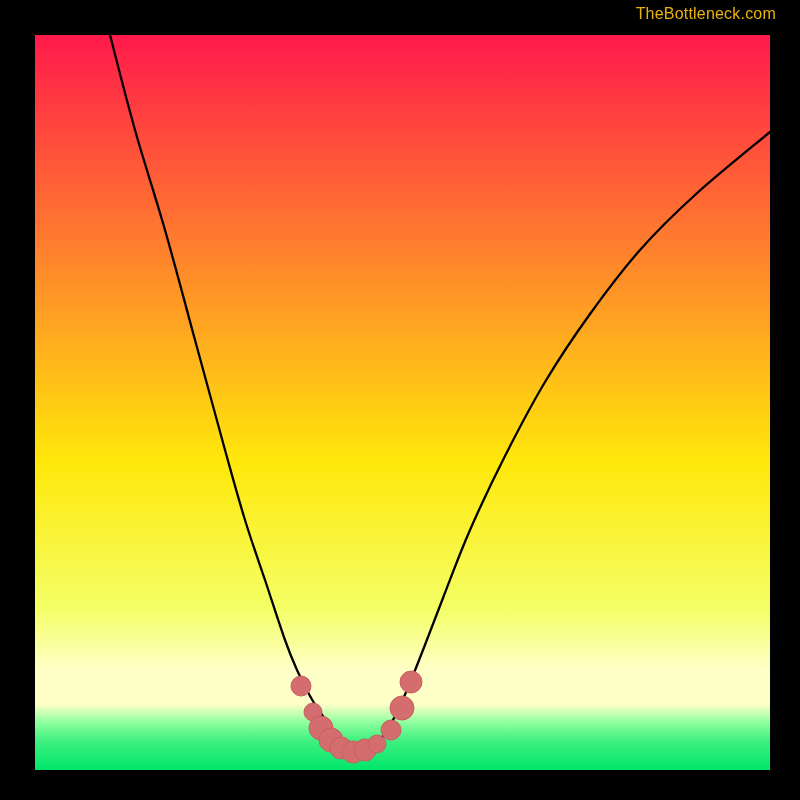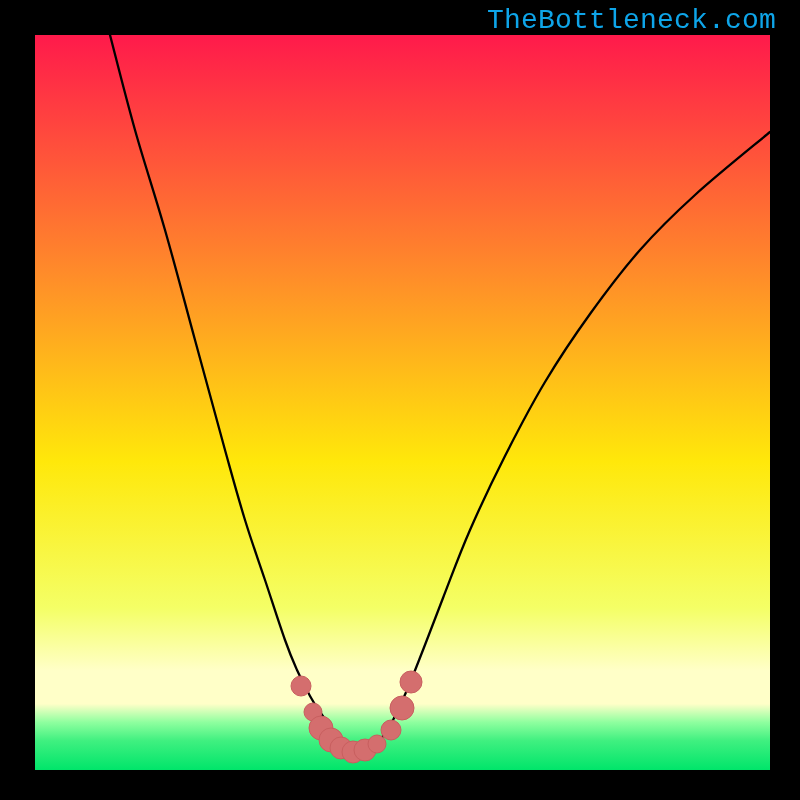--- a/index.html
+++ b/index.html
@@ -21,25 +21,25 @@
     position: absolute;
     left: 35px;
     top: 35px;
     width: 735px;
     height: 735px;
   }
   .watermark {
     position: absolute;
     top: 5px;
     right: 24px;
-    color: #0ea5e9;
-    font-size: 28px;
+    color: #eab308;
+    font-size: 16px;
     letter-spacing: 0.2px;
     font-weight: 400;
-    font-family: Liberation Mono, monospace;
+    font-family: Liberation Sans, sans-serif;
   }
   svg {
     display: block;
   }
 </style>
 </head>
 <body>
 
 <div class="stage">
   <div class="watermark">TheBottleneck.com</div>

